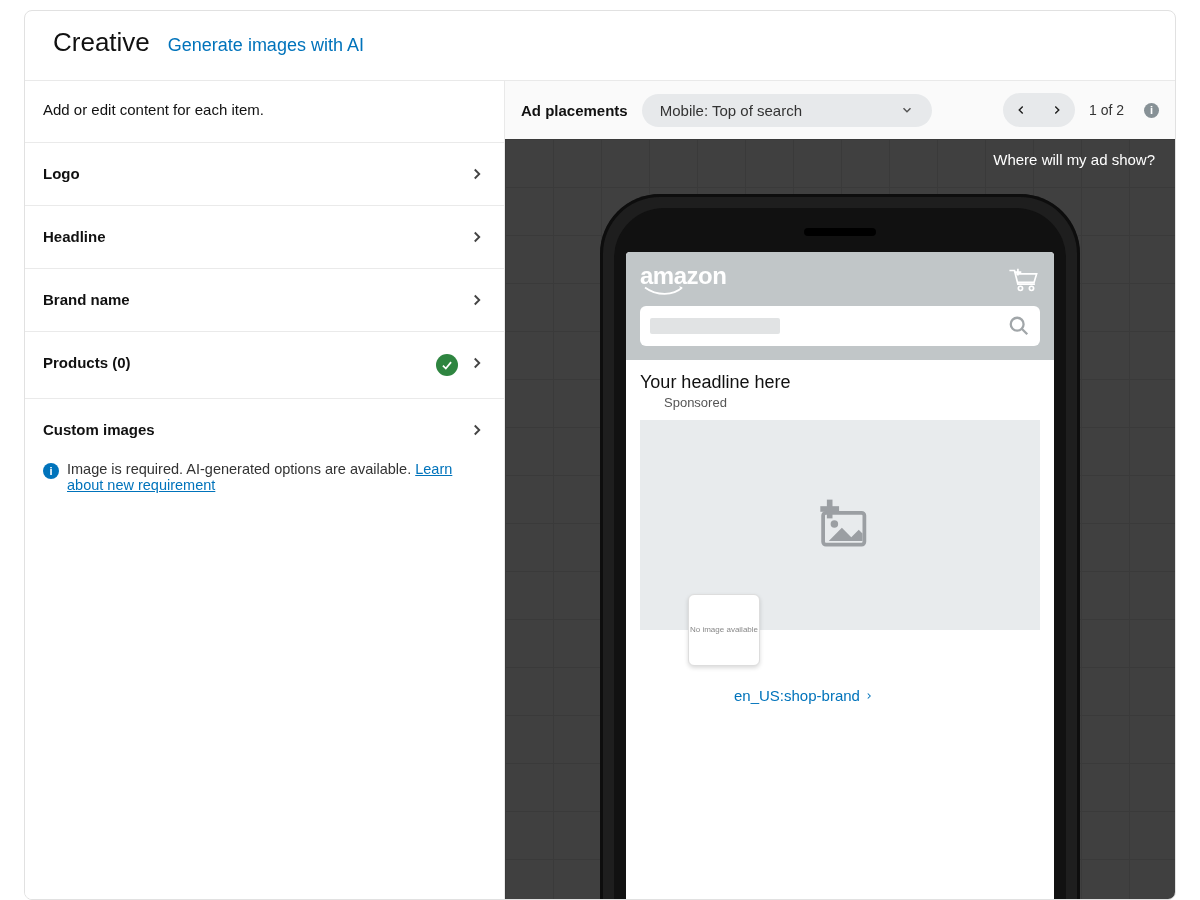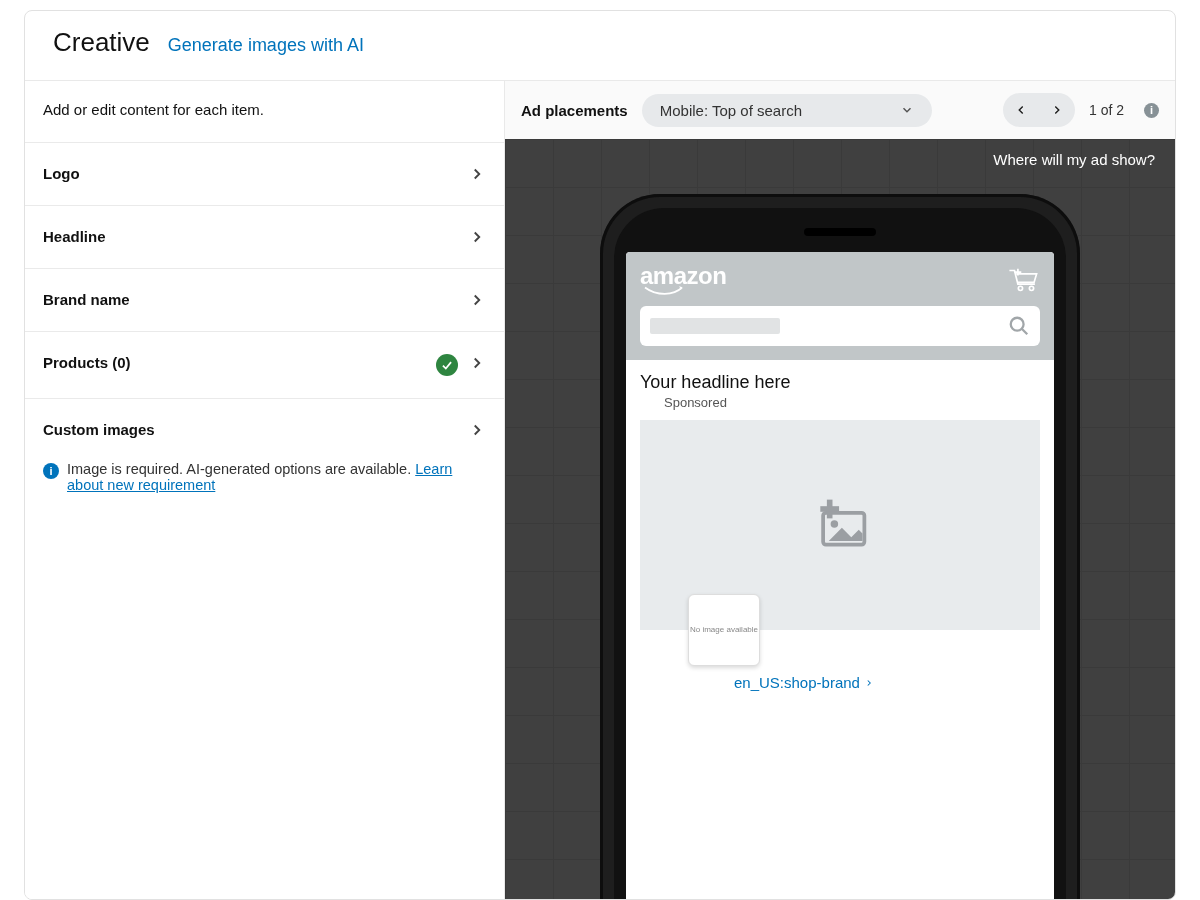--- a/index.html
+++ b/index.html
@@ -307,21 +307,21 @@
     border-radius: 6px;
     box-shadow: 0 2px 4px rgba(0,0,0,0.15);
     display: flex; align-items: center; justify-content: center;
     font-size: 8px;
     color: #888;
     text-align: center;
     line-height: 1.1;
     margin-left: 36px;
   }
   .brand-link-row {
-    margin-top: 44px;
+    margin-top: 57px;
     padding: 0 0 14px 94px;
     font-size: 15px;
     color: #0073bb;
     display: flex; align-items: center; gap: 4px;
     cursor: pointer;
   }
   .brand-link-row svg {
     width: 10px; height: 10px; stroke: #0073bb; stroke-width: 2.5; fill: none;
   }
 </style>

